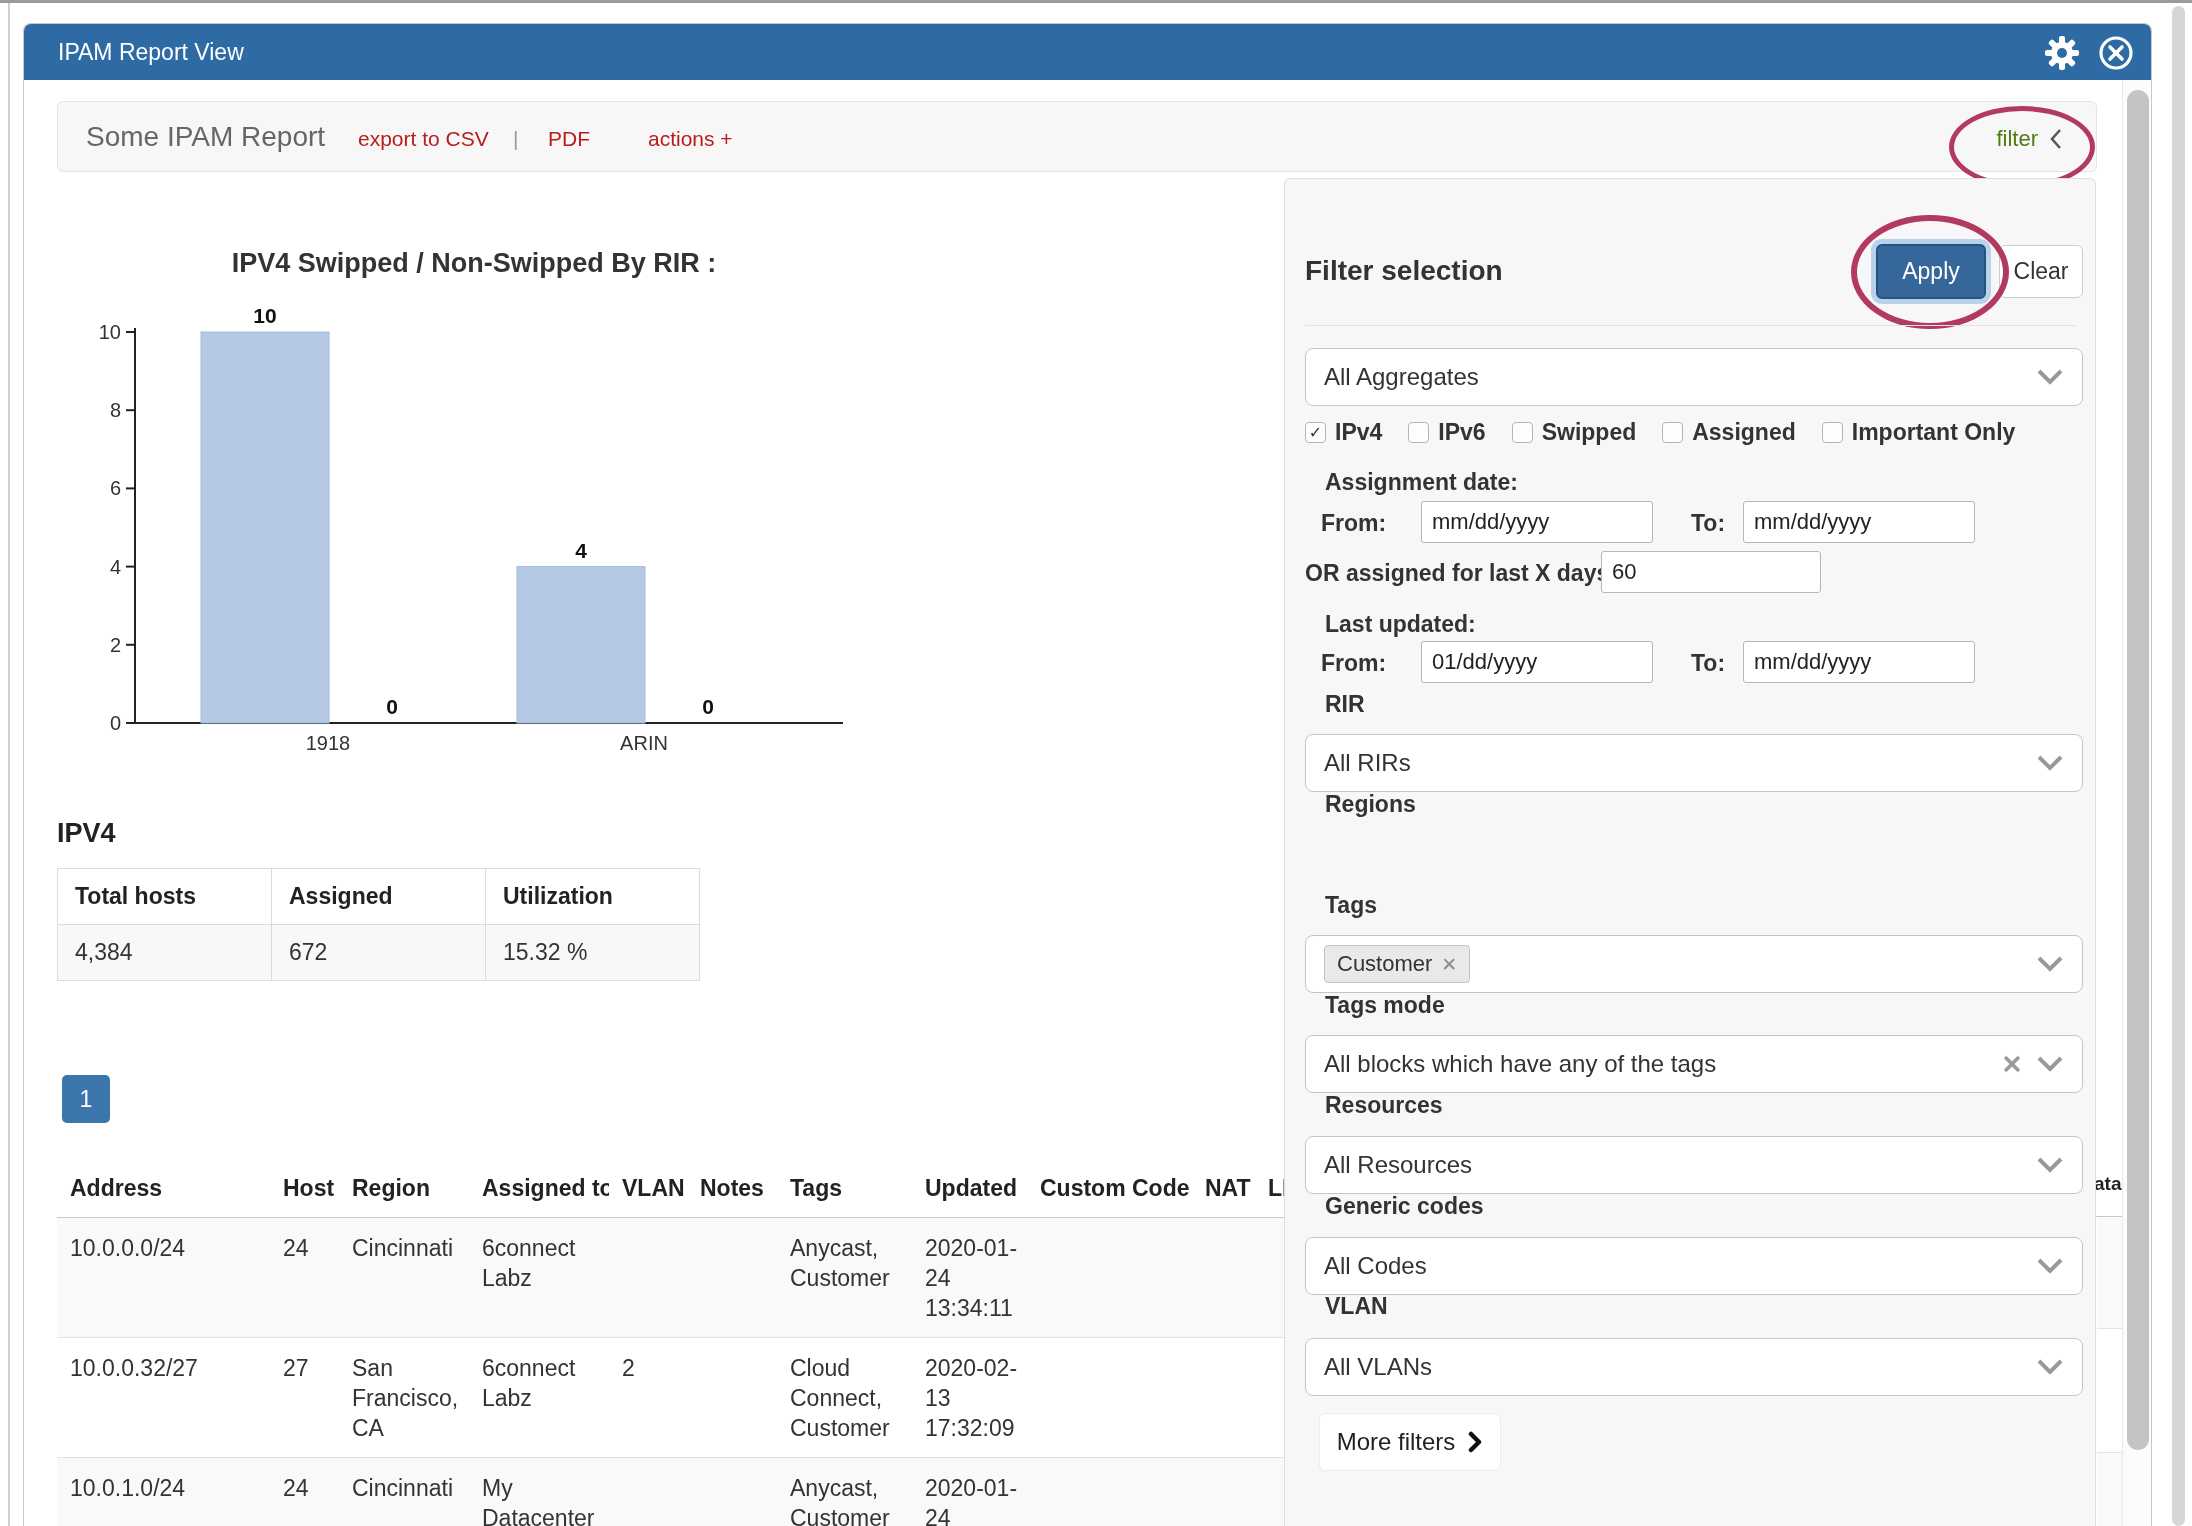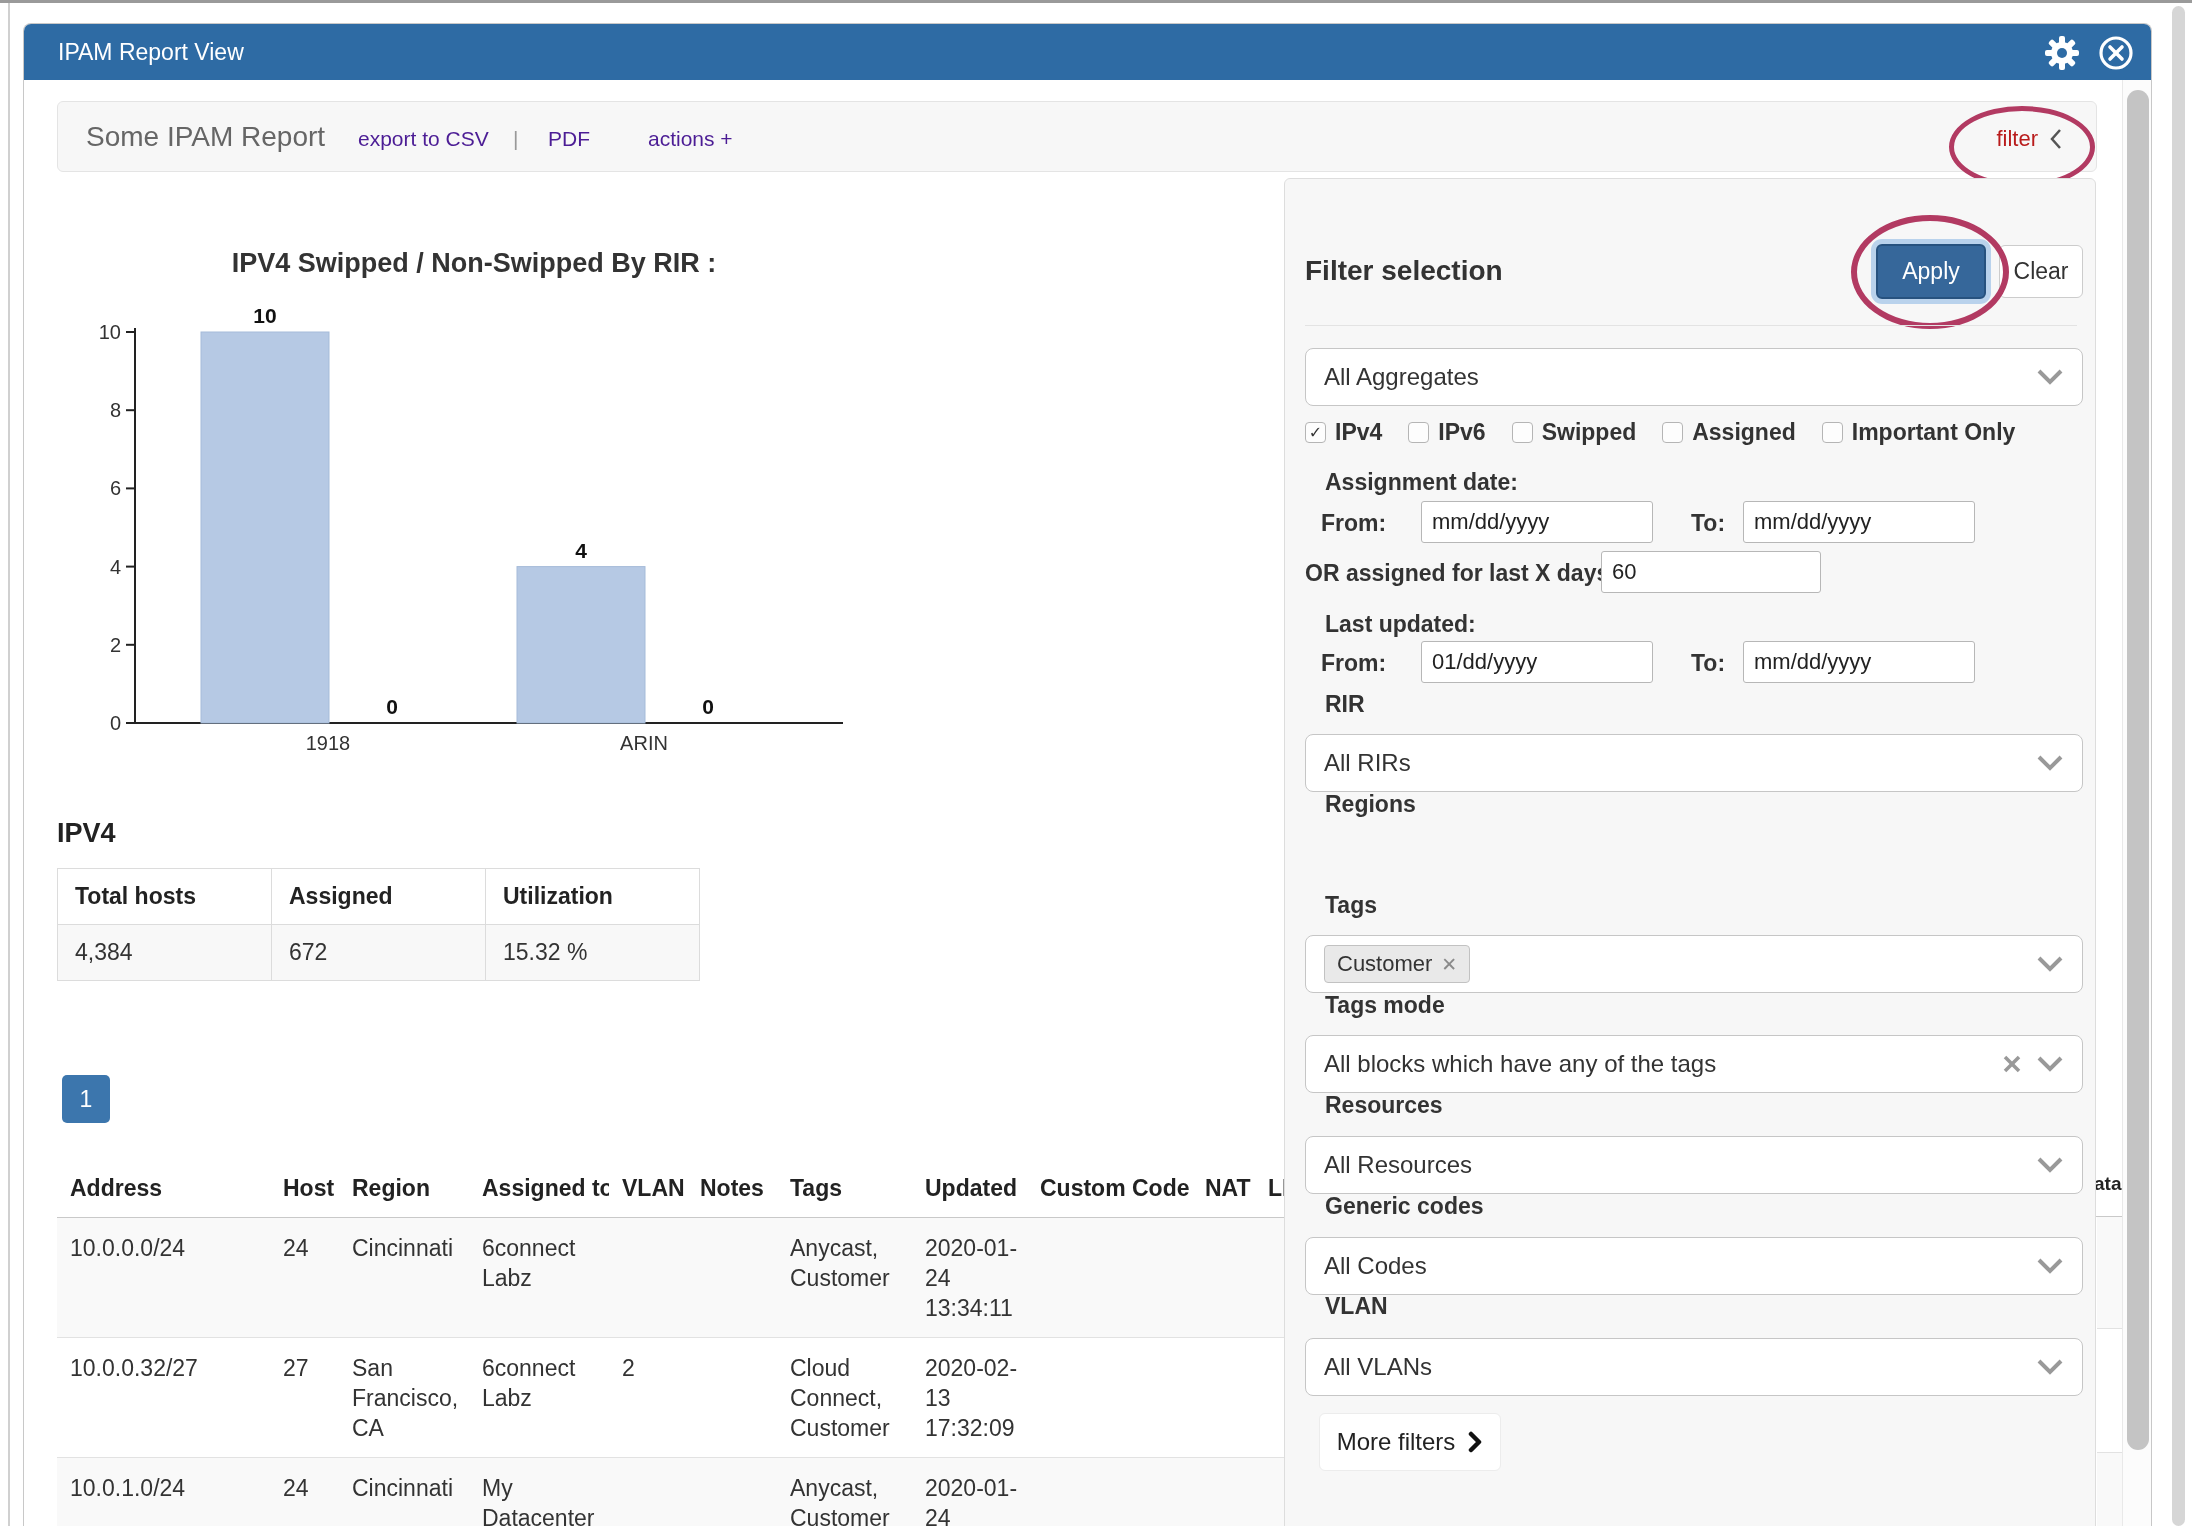--- a/index.html
+++ b/index.html
@@ -18,23 +18,23 @@
   .titlebar { left:0; top:0; width:100%; height:56px; background:#2e6ba4; }
   .titlebar .title { left:34px; top:15px; font-size:23px; color:#fff; }
   .tb-icon { top:10px; width:38px; height:38px; }
   .gear { right:70px; }
   .closer { right:16px; }
 
   
   .toolbar { left:33px; top:77px; width:2040px; height:71px; background:#f7f7f7;
     border:1px solid #e4e4e4; border-radius:6px; }
   .report-title { left:28px; top:19px; font-size:28px; color:#666; }
-  .tb-link { top:25px; font-size:21px; color:#4c1d95; cursor:pointer; }
+  .tb-link { top:25px; font-size:21px; color:#b91c1c; cursor:pointer; }
   .lnk-csv { left:300px; } .lnk-sep { left:455px; color:#999; } .lnk-pdf { left:490px; } .lnk-actions { left:590px; }
-  .filter-toggle { right:32px; top:24px; font-size:22px; color:#b91c1c; cursor:pointer; display:flex; align-items:center; gap:10px; }
+  .filter-toggle { right:32px; top:24px; font-size:22px; color:#4d7c0f; cursor:pointer; display:flex; align-items:center; gap:10px; }
   .ellipse { border:5px solid #b23a62; border-radius:50%; background:transparent; pointer-events:none; }
   .ellipse-filter { left:1925px; top:82px; width:146px; height:82px; }
 
   
   .chart-title { left:100px; top:224px; width:700px; text-align:center; font-size:27px; font-weight:bold; color:#333; }
   .chart-svg { left:71px; top:271px; }
 
   
   .ipv4-heading { left:33px; top:794px; font-size:27px; font-weight:bold; color:#222; }
   table.summary { border-collapse:collapse; background:#fff; }

